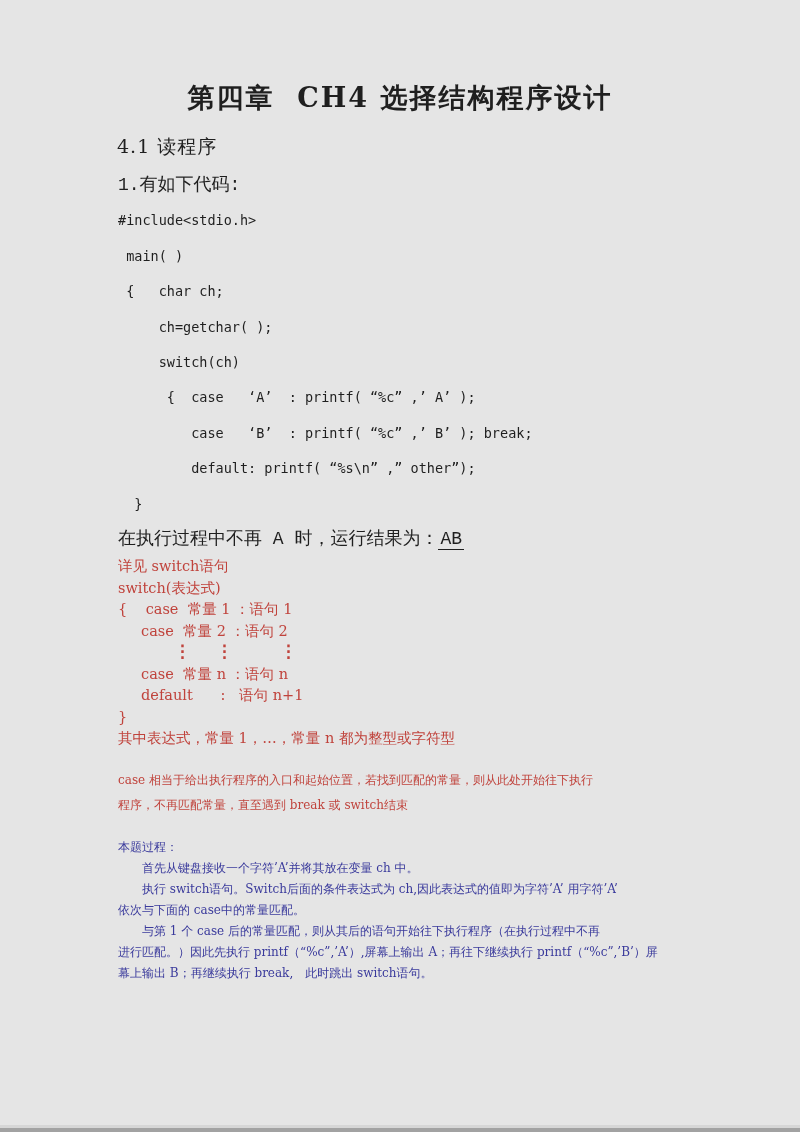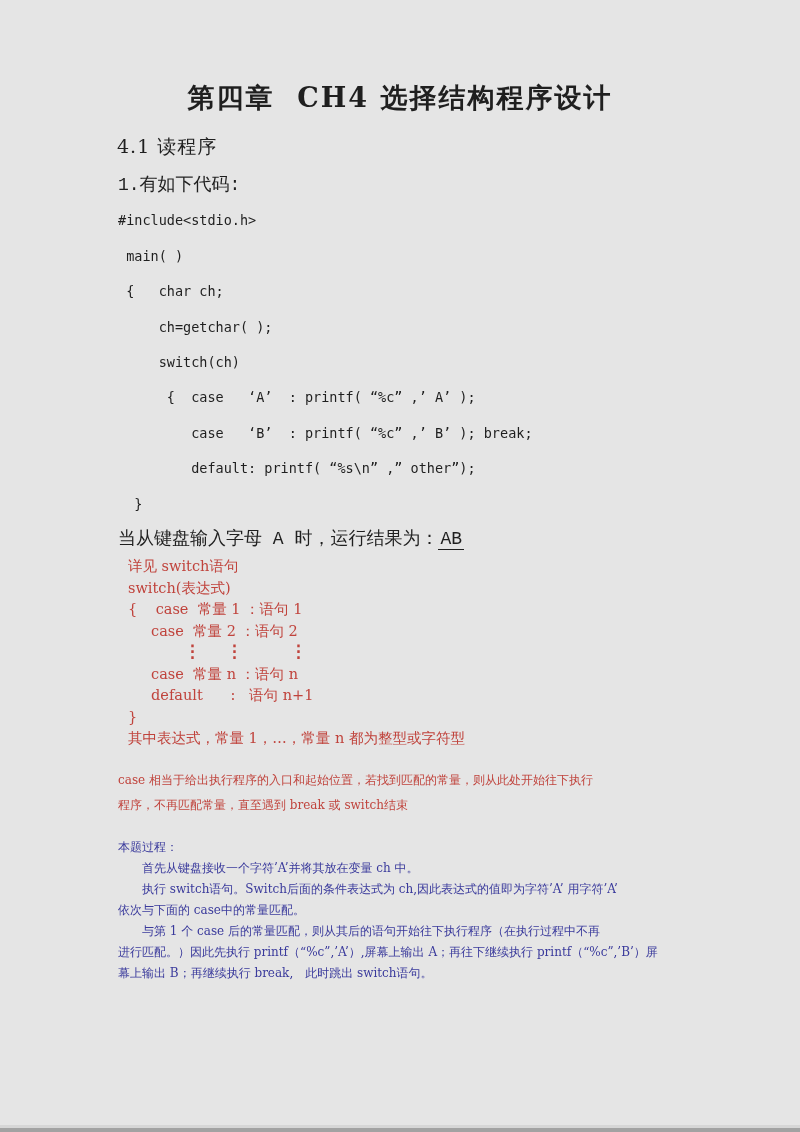--- a/index.html
+++ b/index.html
@@ -20,21 +20,21 @@
     font-size:19px;font-weight:normal;letter-spacing:1px;
   }
 
   .topblock{position:absolute;top:177px;left:118px;width:620px;}
   .t-line{height:35.4px;line-height:17px;white-space:pre;}
   .serif{font-size:18px;font-family:Liberation Mono, monospace;}
   .mono{font-size:13.5px;font-family:"DejaVu Sans Mono","Liberation Mono",monospace;}
   .u{border-bottom:1.2px solid #1f1f1f;padding:0 2px;text-align:right;}
 
   .redblock{
-    position:absolute;top:557px;left:128px;width:620px;
+    position:absolute;top:557px;left:118px;width:620px;
     color:#c0433c;font-size:14.5px;
   }
   .r-line{height:21.5px;line-height:18px;white-space:pre;}
   .dots-row{position:relative;}
   .dot{
     position:absolute;top:0;
     font-weight:bold;font-size:17px;line-height:17px;color:#c0433c;
   }
   .d1{left:56px;}
   .d2{left:98px;}
@@ -73,21 +73,21 @@
     <div class="t-line serif">1.有如下代码:</div>
     <div class="t-line mono">#include&lt;stdio.h&gt;</div>
     <div class="t-line mono"> main( )</div>
     <div class="t-line mono"> {   char ch;</div>
     <div class="t-line mono">     ch=getchar( );</div>
     <div class="t-line mono">     switch(ch)</div>
     <div class="t-line mono">      {  case   ‘A’  : printf( “%c” ,’ A’ );</div>
     <div class="t-line mono">         case   ‘B’  : printf( “%c” ,’ B’ ); break;</div>
     <div class="t-line mono">         default: printf( “%s\n” ,” other”);</div>
     <div class="t-line mono">  }</div>
-    <div class="t-line serif"><span>当从键盘输入字母 A 时，运行结果为：</span><span class="u">AB</span></div>
+    <div class="t-line serif"><span>在执行过程中不再 A 时，运行结果为：</span><span class="u">AB</span></div>
   </div>
 
   <div class="redblock">
     <div class="r-line">详见 switch语句</div>
     <div class="r-line">switch(表达式)</div>
     <div class="r-line">{    case  常量 1 ：语句 1</div>
     <div class="r-line">     case  常量 2 ：语句 2</div>
     <div class="r-line dots-row">
       <span class="dot d1">⋮</span>
       <span class="dot d2">⋮</span>

